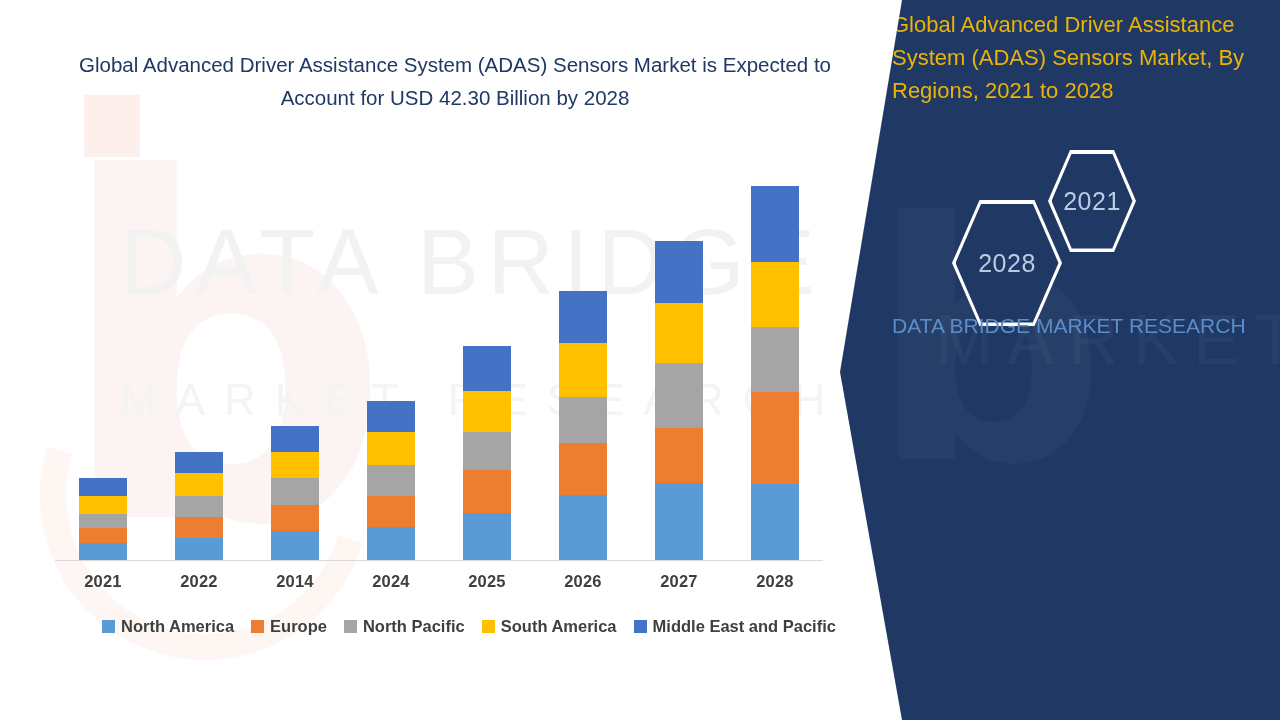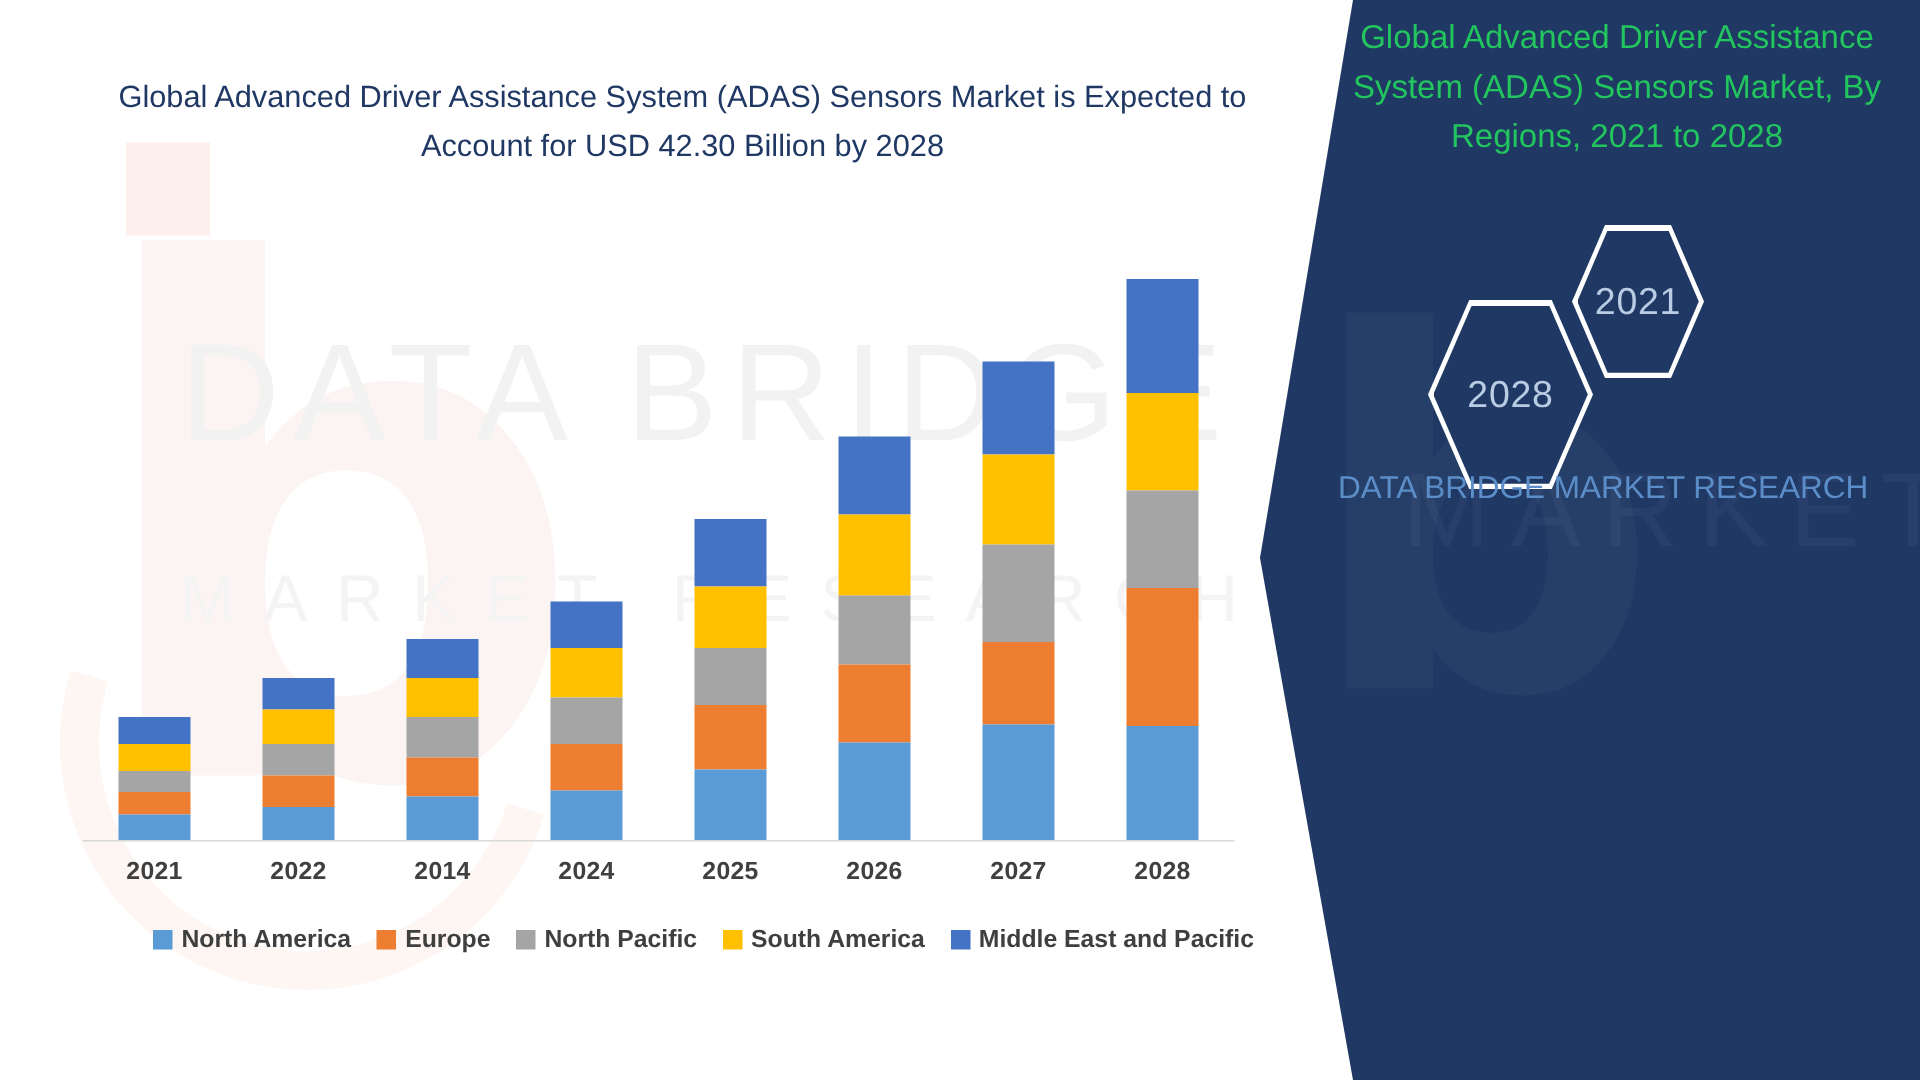--- a/index.html
+++ b/index.html
@@ -92,21 +92,21 @@
     color: rgba(255,255,255,0.035); font-size: 330px; font-weight: 700;
     line-height: 330px; font-family: "DejaVu Sans", sans-serif; pointer-events: none;
   }
   .rp-watermark2 {
     position: absolute; left: 95px; top: 300px;
     color: rgba(255,255,255,0.04); font-size: 70px; letter-spacing: 14px;
     font-weight: 400; white-space: nowrap; pointer-events: none;
   }
   .rp-title {
     position: absolute; left: 52px; top: 8px; width: 372px;
-    text-align: center; color: #22c55e;
+    text-align: left; color: #eab308;
     font-size: 22px; line-height: 33px; font-weight: 400;
   }
   .hexwrap { position: absolute; left: 0; top: 150px; width: 440px; height: 160px; }
   .hex-shell {
     position: absolute;
     background: #ffffff;
     clip-path: polygon(25% 0%, 75% 0%, 100% 50%, 75% 100%, 25% 100%, 0 50%);
     display: flex; align-items: center; justify-content: center;
   }
   .hex-inner {

